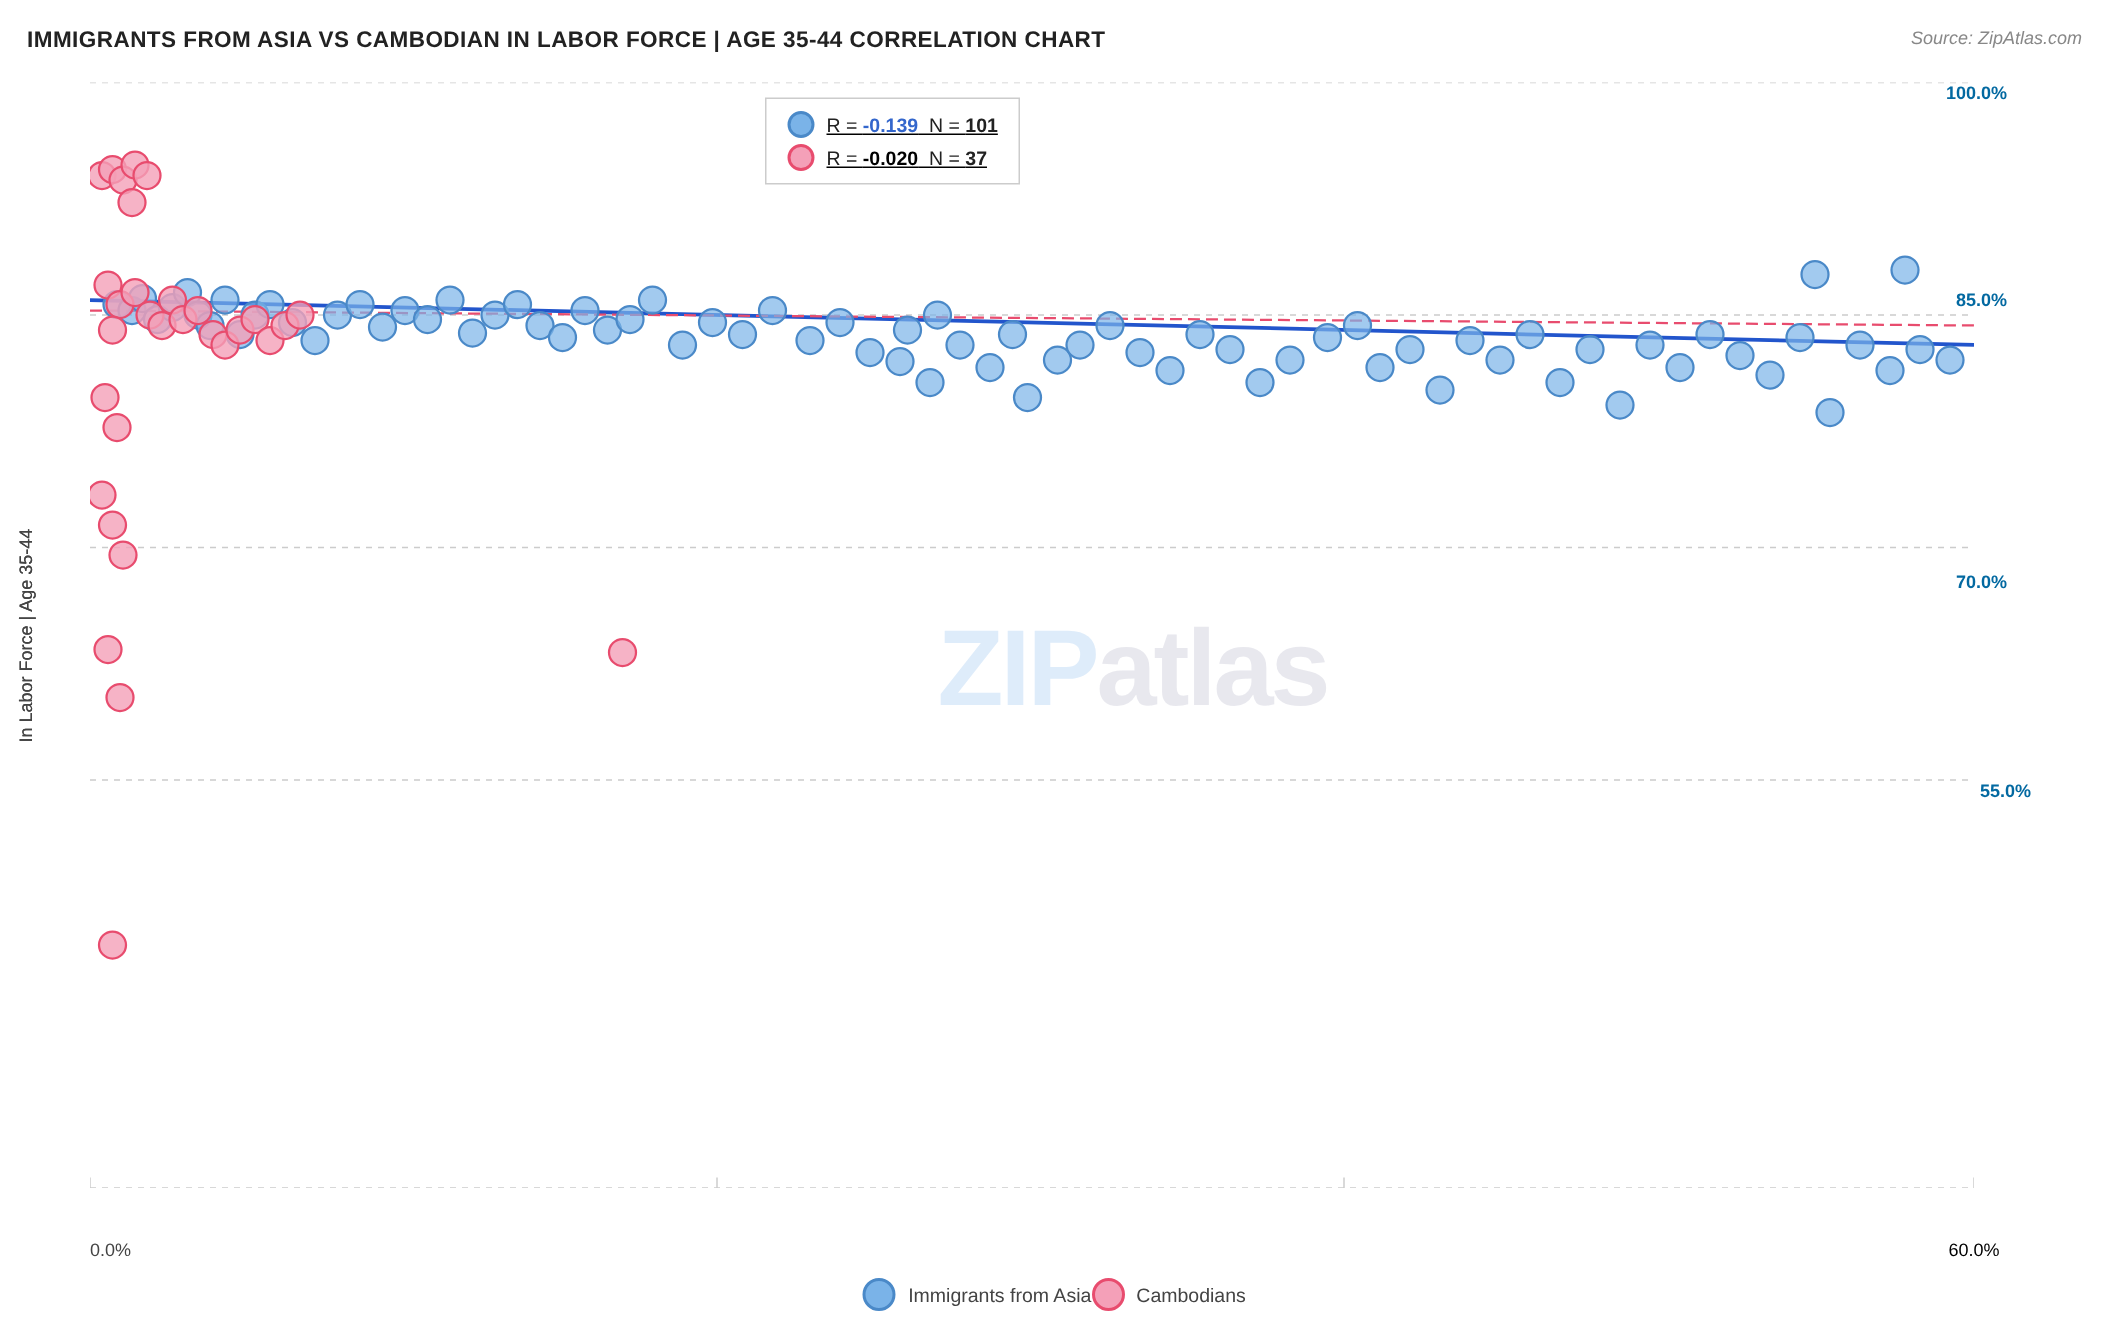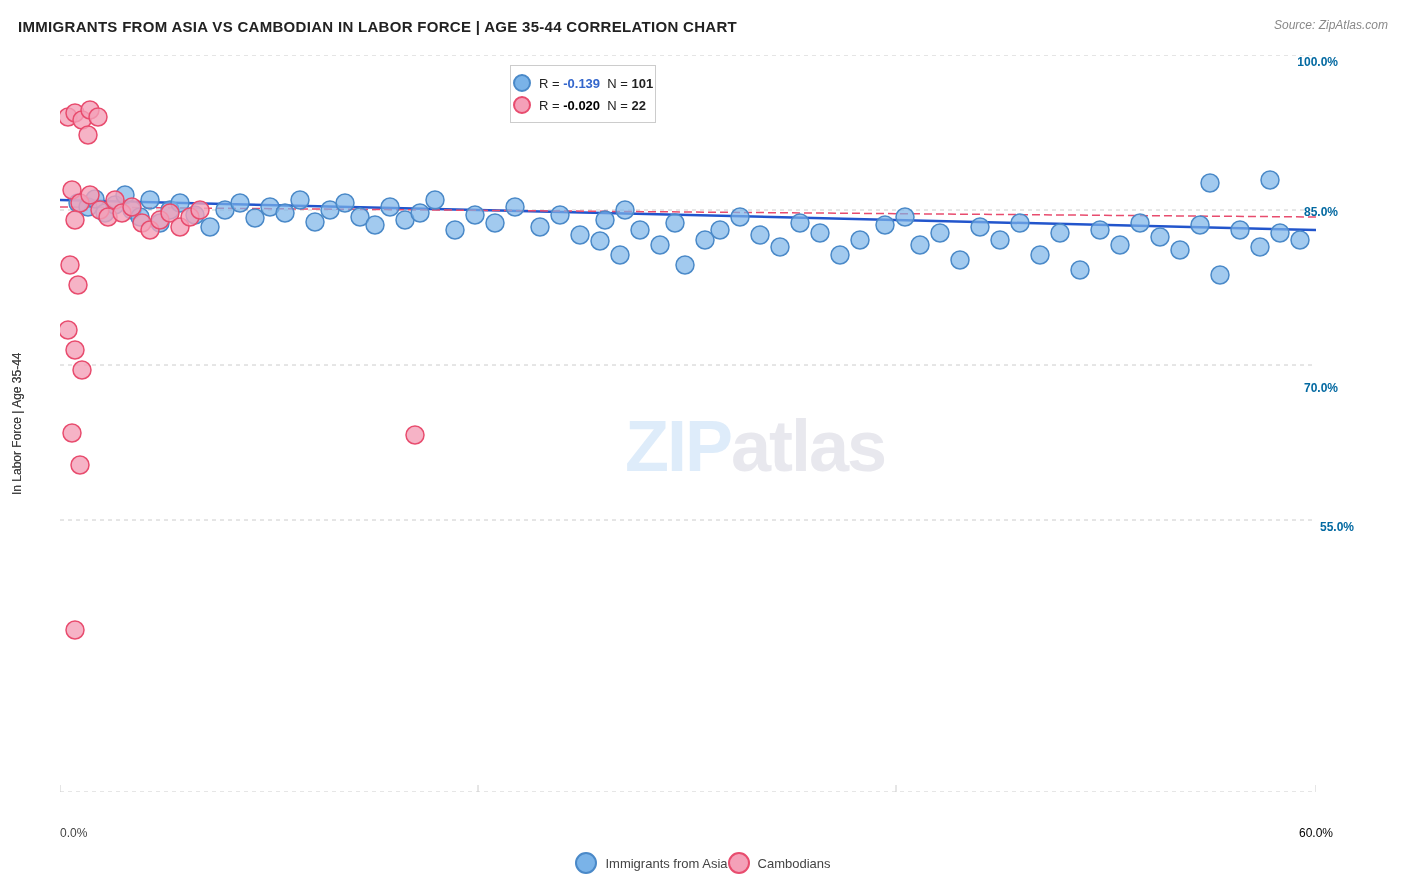--- a/index.html
+++ b/index.html
@@ -78,22 +78,23 @@
       color: #0369a1;
       font-weight: bold;
     }
 
     #legend-box {
       position: absolute;
       top: 65px;
       left: 510px;
       border: 1px solid #ccc;
       background: rgba(255,255,255,0.9);
-      padding: 8px 2px;
+      padding: 8px 14px;
       font-size: 13px;
+      text-decoration: underline;
     }
 
     .legend-row {
       display: flex;
       align-items: center;
       margin-bottom: 4px;
     }
     .legend-row:last-child { margin-bottom: 0; }
 
     .legend-swatch {
@@ -303,35 +304,35 @@
       <circle cx="110" cy="158" r="9" fill="#f4a0b8" fill-opacity="0.8" stroke="#e84c6e" stroke-width="1.5"></circle>
       <circle cx="120" cy="172" r="9" fill="#f4a0b8" fill-opacity="0.8" stroke="#e84c6e" stroke-width="1.5"></circle>
       <circle cx="130" cy="162" r="9" fill="#f4a0b8" fill-opacity="0.8" stroke="#e84c6e" stroke-width="1.5"></circle>
       <circle cx="140" cy="155" r="9" fill="#f4a0b8" fill-opacity="0.8" stroke="#e84c6e" stroke-width="1.5"></circle>
       <circle cx="28" cy="80" r="9" fill="#f4a0b8" fill-opacity="0.8" stroke="#e84c6e" stroke-width="1.5"></circle>
       <circle cx="15" cy="165" r="9" fill="#f4a0b8" fill-opacity="0.8" stroke="#e84c6e" stroke-width="1.5"></circle>
     </svg>
   </div>
 
   <div class="y-axis-tick" style="top: 55px; right: 68px;">100.0%</div>
-  <div class="y-axis-tick" style="top: 205px; right: 68px;">85.0%</div>
+  <div class="y-axis-tick" style="top: 193px; right: 68px;">85.0%</div>
   <div class="y-axis-tick" style="top: 381px; right: 68px;">70.0%</div>
   <div class="y-axis-tick" style="top: 520px; right: 52px;">55.0%</div>
 
   <div id="legend-box">
     <div class="legend-row">
       <span class="legend-swatch" style="background:#7ab3e8;border-color:#4a89c8;"></span>
       <span class="legend-text">
         R = <span class="r-value-blue">-0.139</span>&nbsp;&nbsp;N = <span class="n-value">101</span>
       </span>
     </div>
     <div class="legend-row">
       <span class="legend-swatch" style="background:#f4a0b8;border-color:#e84c6e;"></span>
       <span class="legend-text">
-        R = <span class="r-value-pink">-0.020</span>&nbsp;&nbsp;N = <span class="n-value">22</span>
+        R = <span class="r-value-pink">-0.020</span>&nbsp;&nbsp;N = <span class="n-value">37</span>
       </span>
     </div>
   </div>
 
   <div id="watermark">
     <span class="zip">ZIP</span><span class="atlas">atlas</span>
   </div>
 
   <div id="y-axis-label">In Labor Force | Age 35-44</div>
 

